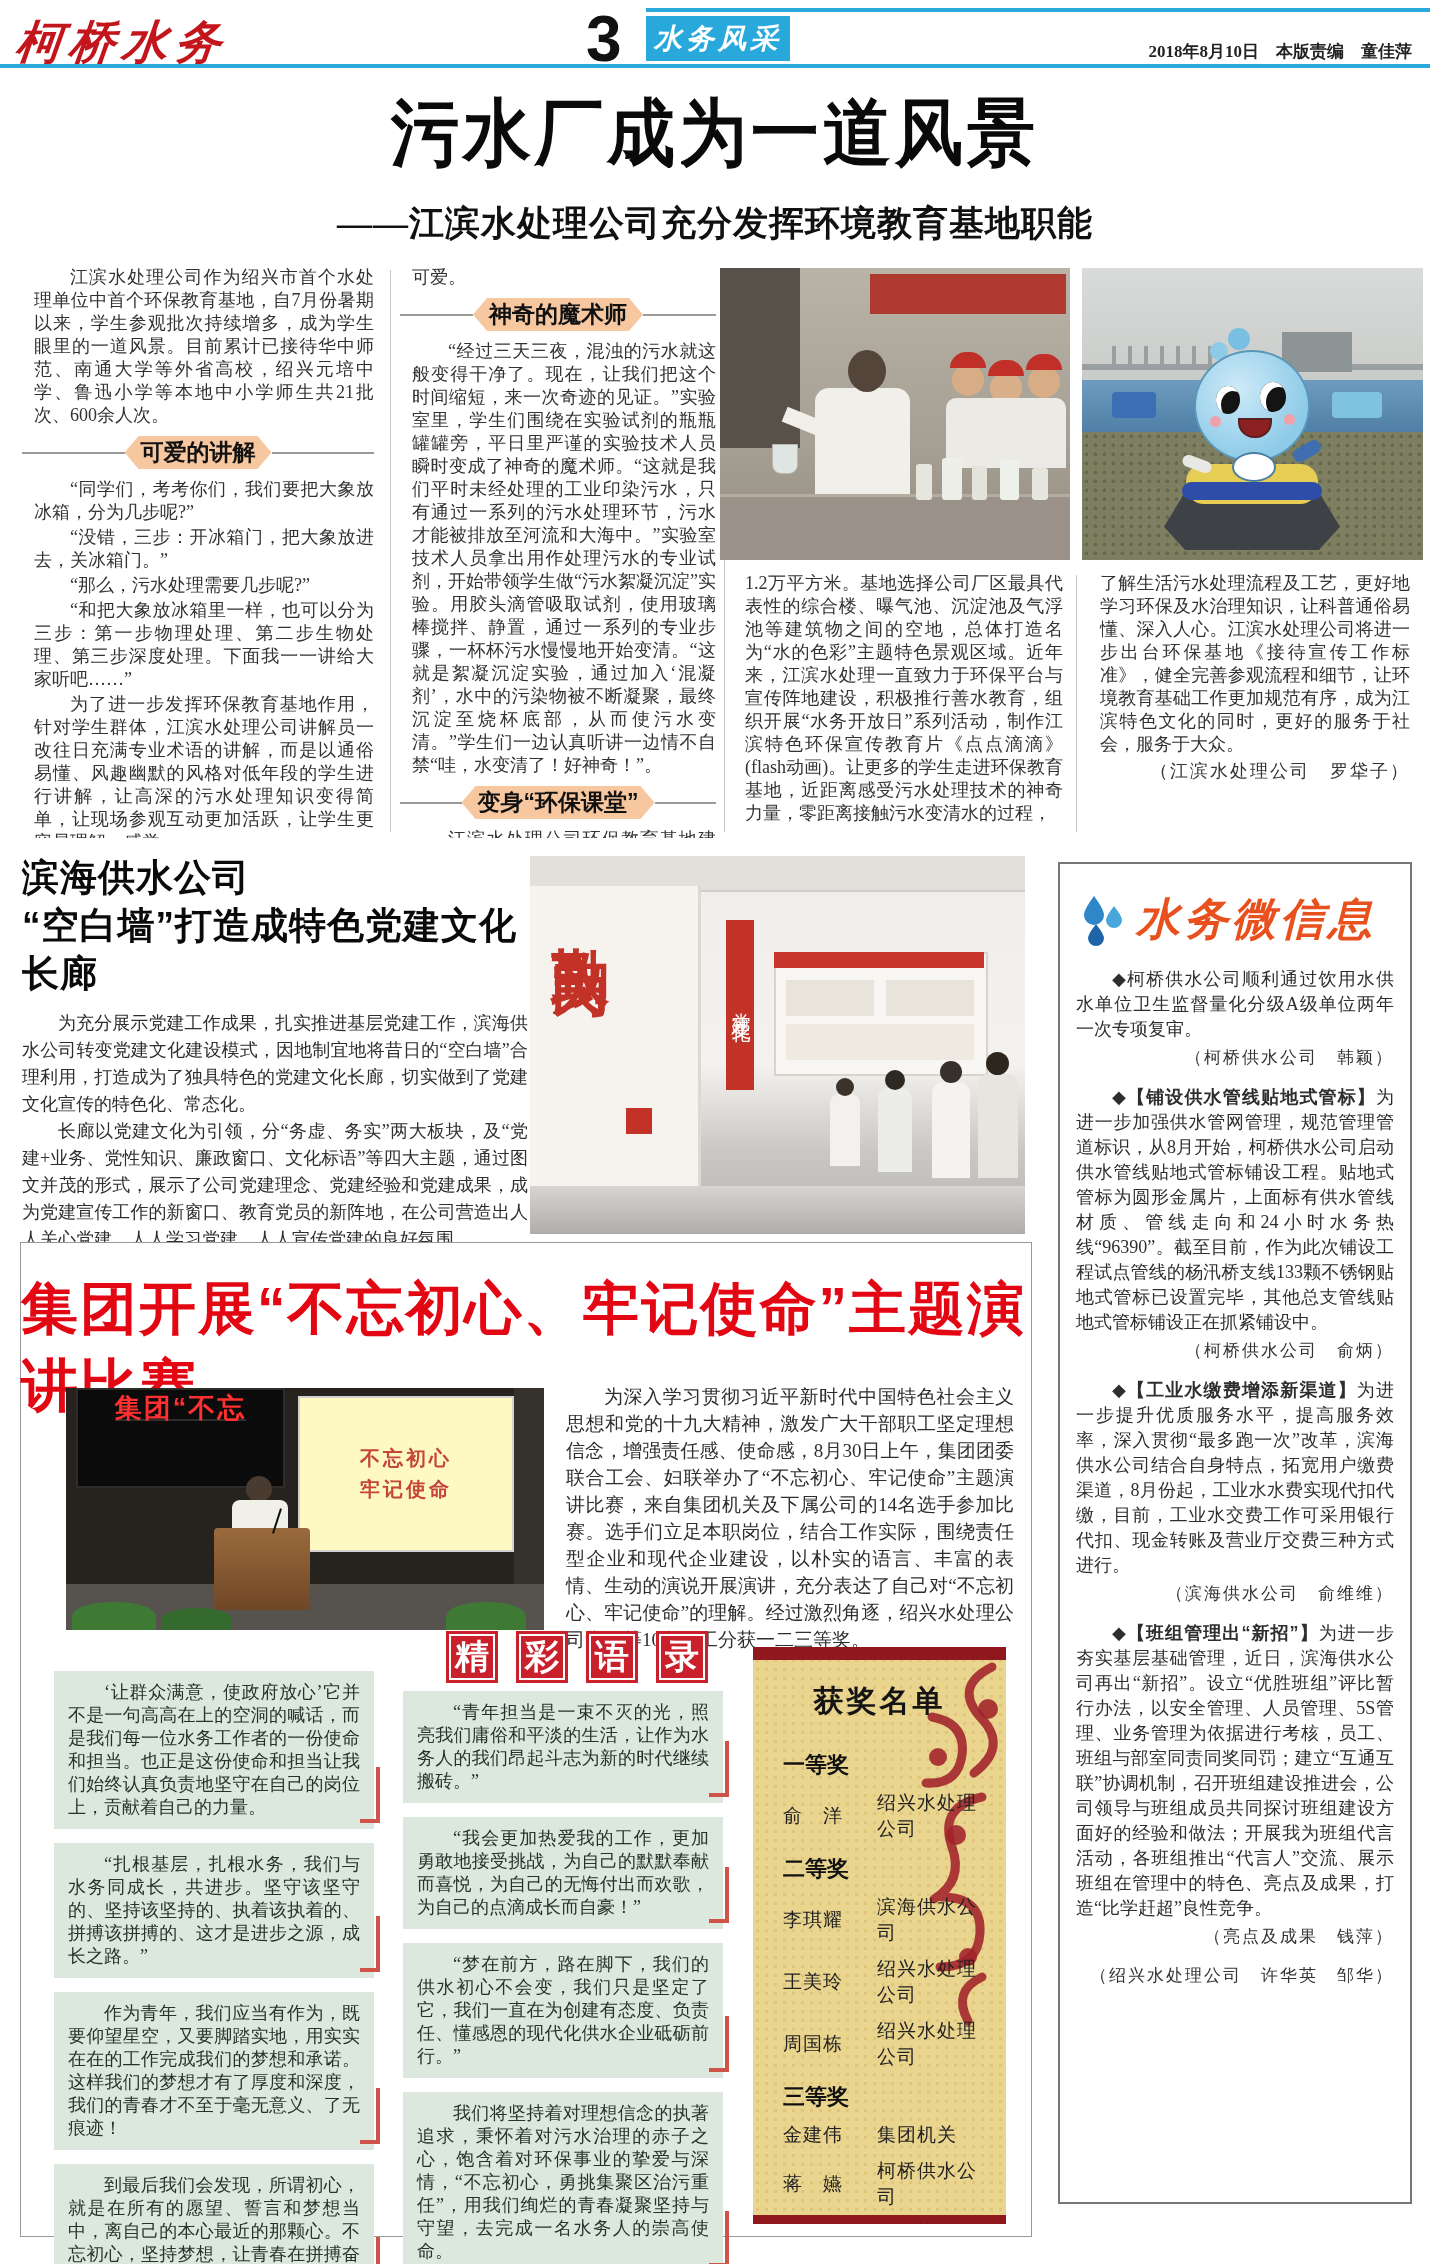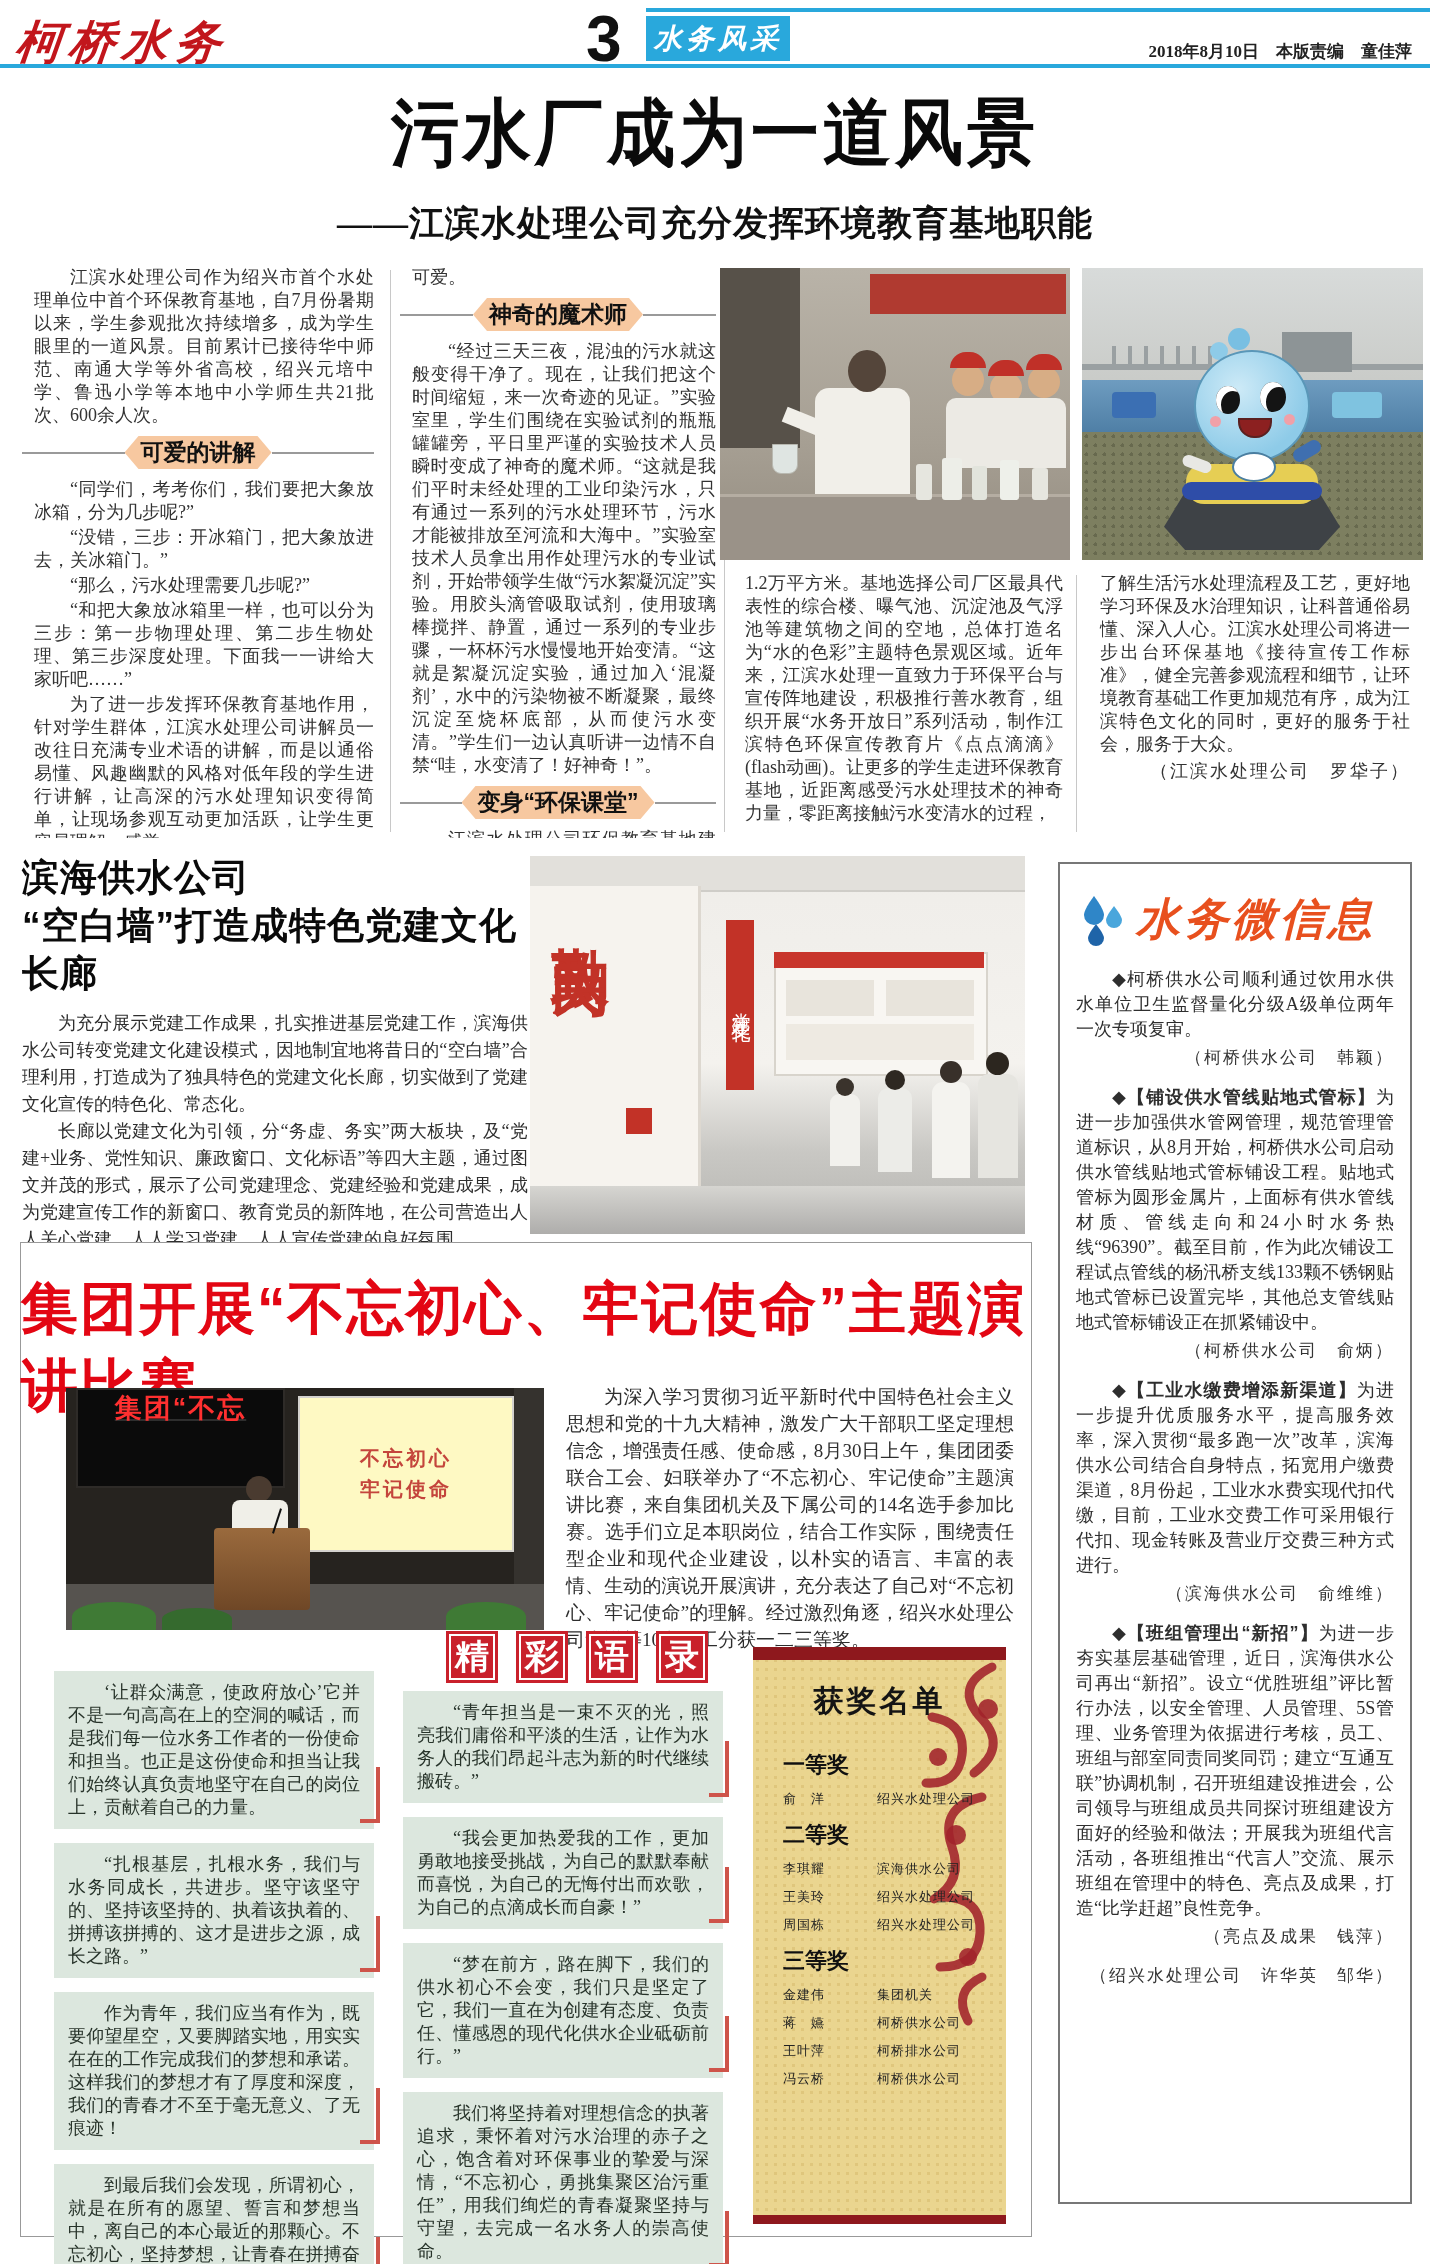--- a/index.html
+++ b/index.html
@@ -73,21 +73,21 @@
          background-image:radial-gradient(#dfc67c 1.5px, rgba(0,0,0,0) 1.5px);
          background-size:9px 9px;overflow:hidden;}
   .aw-bar-top{left:0;top:0;width:100%;height:13px;background:#8E181D;}
   .aw-bar-bot{left:0;bottom:0;width:100%;height:9px;background:#8E181D;}
   .aw-decor{right:-6px;top:10px;}
   .aw-title{position:relative;margin-top:34px;text-align:center;font-size:30px;font-weight:900;
             color:#141414;letter-spacing:3px;font-family:"Liberation Sans",sans-serif;}
   .aw-list{position:relative;padding:16px 16px 0 30px;}
   .aw-tier{font-family:"Liberation Sans",sans-serif;font-size:22px;font-weight:bold;
            color:#101010;margin:12px 0 4px 0;}
-  .aw-row{display:flex;gap:16px;font-size:13px;margin:10px 0;color:#222;letter-spacing:1px;align-items:center;}
+  .aw-row{display:flex;gap:16px;font-size:19px;margin:10px 0;color:#222;letter-spacing:1px;align-items:center;}
   .aw-name{min-width:78px;}
   
   .ph{position:absolute;}
 </style>
 </head>
 <body>
 
 <div class="abs masthead">柯桥水务</div>
 <div class="abs pageno sans">3</div>
 <div class="abs topline"></div>

